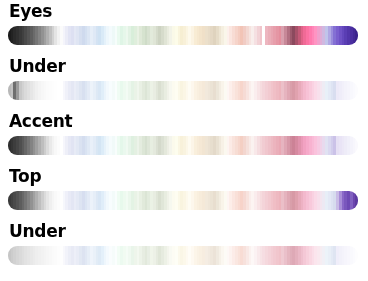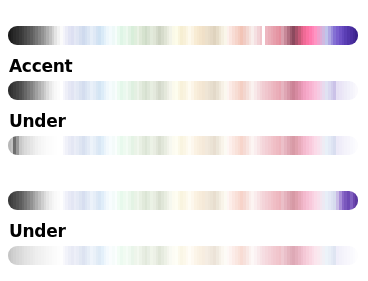--- a/index.html
+++ b/index.html
@@ -49,20 +49,21 @@
   .swatch {
     height: 100%;
     flex: 1 1 0;
   }
 </style>
 </head>
 <body>
 
 <div id="palette-list">
     <div class="palette-row">
+      <div class="palette-label">Eyes</div>
       <div class="palette-bar">
         <div class="swatch" style="background: rgb(27, 27, 27);"></div>
         <div class="swatch" style="background: rgb(34, 34, 34);"></div>
         <div class="swatch" style="background: rgb(42, 42, 42);"></div>
         <div class="swatch" style="background: rgb(48, 48, 48);"></div>
         <div class="swatch" style="background: rgb(56, 56, 56);"></div>
         <div class="swatch" style="background: rgb(64, 64, 64);"></div>
         <div class="swatch" style="background: rgb(74, 74, 74);"></div>
         <div class="swatch" style="background: rgb(84, 84, 84);"></div>
         <div class="swatch" style="background: rgb(94, 94, 94);"></div>
@@ -178,20 +179,153 @@
         <div class="swatch" style="background: rgb(154, 140, 220);"></div>
         <div class="swatch" style="background: rgb(132, 112, 212);"></div>
         <div class="swatch" style="background: rgb(122, 95, 206);"></div>
         <div class="swatch" style="background: rgb(111, 82, 198);"></div>
         <div class="swatch" style="background: rgb(100, 72, 190);"></div>
         <div class="swatch" style="background: rgb(90, 62, 180);"></div>
         <div class="swatch" style="background: rgb(82, 54, 170);"></div>
         <div class="swatch" style="background: rgb(74, 46, 160);"></div>
         <div class="swatch" style="background: rgb(66, 40, 150);"></div>
         <div class="swatch" style="background: rgb(58, 34, 140);"></div>
+      </div>
+    </div>
+    <div class="palette-row">
+      <div class="palette-label">Under</div>
+      <div class="palette-bar">
+        <div class="swatch" style="background: rgb(184, 184, 184);"></div>
+        <div class="swatch" style="background: rgb(194, 194, 194);"></div>
+        <div class="swatch" style="background: rgb(110, 110, 110);"></div>
+        <div class="swatch" style="background: rgb(154, 154, 154);"></div>
+        <div class="swatch" style="background: rgb(200, 200, 200);"></div>
+        <div class="swatch" style="background: rgb(210, 210, 210);"></div>
+        <div class="swatch" style="background: rgb(218, 218, 218);"></div>
+        <div class="swatch" style="background: rgb(224, 224, 224);"></div>
+        <div class="swatch" style="background: rgb(230, 230, 230);"></div>
+        <div class="swatch" style="background: rgb(235, 235, 235);"></div>
+        <div class="swatch" style="background: rgb(240, 240, 240);"></div>
+        <div class="swatch" style="background: rgb(244, 244, 244);"></div>
+        <div class="swatch" style="background: rgb(247, 247, 247);"></div>
+        <div class="swatch" style="background: rgb(249, 249, 249);"></div>
+        <div class="swatch" style="background: rgb(251, 251, 251);"></div>
+        <div class="swatch" style="background: rgb(252, 252, 252);"></div>
+        <div class="swatch" style="background: rgb(253, 253, 253);"></div>
+        <div class="swatch" style="background: rgb(254, 254, 254);"></div>
+        <div class="swatch" style="background: rgb(255, 255, 255);"></div>
+        <div class="swatch" style="background: rgb(255, 255, 255);"></div>
+        <div class="swatch" style="background: rgb(247, 247, 252);"></div>
+        <div class="swatch" style="background: rgb(240, 241, 249);"></div>
+        <div class="swatch" style="background: rgb(233, 235, 246);"></div>
+        <div class="swatch" style="background: rgb(228, 231, 244);"></div>
+        <div class="swatch" style="background: rgb(234, 237, 247);"></div>
+        <div class="swatch" style="background: rgb(229, 234, 245);"></div>
+        <div class="swatch" style="background: rgb(222, 229, 242);"></div>
+        <div class="swatch" style="background: rgb(216, 224, 240);"></div>
+        <div class="swatch" style="background: rgb(221, 230, 243);"></div>
+        <div class="swatch" style="background: rgb(228, 235, 246);"></div>
+        <div class="swatch" style="background: rgb(237, 243, 250);"></div>
+        <div class="swatch" style="background: rgb(231, 239, 248);"></div>
+        <div class="swatch" style="background: rgb(222, 233, 245);"></div>
+        <div class="swatch" style="background: rgb(217, 231, 245);"></div>
+        <div class="swatch" style="background: rgb(224, 238, 249);"></div>
+        <div class="swatch" style="background: rgb(235, 244, 251);"></div>
+        <div class="swatch" style="background: rgb(243, 249, 253);"></div>
+        <div class="swatch" style="background: rgb(248, 253, 254);"></div>
+        <div class="swatch" style="background: rgb(244, 251, 250);"></div>
+        <div class="swatch" style="background: rgb(250, 254, 253);"></div>
+        <div class="swatch" style="background: rgb(240, 252, 244);"></div>
+        <div class="swatch" style="background: rgb(232, 249, 237);"></div>
+        <div class="swatch" style="background: rgb(238, 250, 240);"></div>
+        <div class="swatch" style="background: rgb(243, 251, 244);"></div>
+        <div class="swatch" style="background: rgb(236, 247, 237);"></div>
+        <div class="swatch" style="background: rgb(228, 243, 229);"></div>
+        <div class="swatch" style="background: rgb(234, 243, 231);"></div>
+        <div class="swatch" style="background: rgb(240, 246, 237);"></div>
+        <div class="swatch" style="background: rgb(233, 240, 228);"></div>
+        <div class="swatch" style="background: rgb(226, 234, 220);"></div>
+        <div class="swatch" style="background: rgb(220, 229, 214);"></div>
+        <div class="swatch" style="background: rgb(227, 235, 222);"></div>
+        <div class="swatch" style="background: rgb(236, 242, 230);"></div>
+        <div class="swatch" style="background: rgb(233, 237, 226);"></div>
+        <div class="swatch" style="background: rgb(225, 230, 217);"></div>
+        <div class="swatch" style="background: rgb(218, 223, 209);"></div>
+        <div class="swatch" style="background: rgb(225, 230, 217);"></div>
+        <div class="swatch" style="background: rgb(233, 237, 225);"></div>
+        <div class="swatch" style="background: rgb(241, 242, 233);"></div>
+        <div class="swatch" style="background: rgb(247, 248, 240);"></div>
+        <div class="swatch" style="background: rgb(252, 251, 240);"></div>
+        <div class="swatch" style="background: rgb(254, 253, 242);"></div>
+        <div class="swatch" style="background: rgb(251, 248, 232);"></div>
+        <div class="swatch" style="background: rgb(249, 244, 224);"></div>
+        <div class="swatch" style="background: rgb(251, 246, 229);"></div>
+        <div class="swatch" style="background: rgb(253, 249, 237);"></div>
+        <div class="swatch" style="background: rgb(254, 252, 244);"></div>
+        <div class="swatch" style="background: rgb(253, 247, 237);"></div>
+        <div class="swatch" style="background: rgb(251, 242, 227);"></div>
+        <div class="swatch" style="background: rgb(249, 239, 223);"></div>
+        <div class="swatch" style="background: rgb(247, 236, 220);"></div>
+        <div class="swatch" style="background: rgb(245, 233, 217);"></div>
+        <div class="swatch" style="background: rgb(242, 233, 220);"></div>
+        <div class="swatch" style="background: rgb(239, 230, 217);"></div>
+        <div class="swatch" style="background: rgb(235, 227, 213);"></div>
+        <div class="swatch" style="background: rgb(232, 222, 208);"></div>
+        <div class="swatch" style="background: rgb(236, 230, 217);"></div>
+        <div class="swatch" style="background: rgb(243, 237, 226);"></div>
+        <div class="swatch" style="background: rgb(249, 244, 234);"></div>
+        <div class="swatch" style="background: rgb(252, 250, 243);"></div>
+        <div class="swatch" style="background: rgb(254, 246, 244);"></div>
+        <div class="swatch" style="background: rgb(253, 239, 235);"></div>
+        <div class="swatch" style="background: rgb(251, 232, 226);"></div>
+        <div class="swatch" style="background: rgb(249, 226, 218);"></div>
+        <div class="swatch" style="background: rgb(248, 220, 211);"></div>
+        <div class="swatch" style="background: rgb(247, 213, 203);"></div>
+        <div class="swatch" style="background: rgb(246, 219, 213);"></div>
+        <div class="swatch" style="background: rgb(248, 228, 224);"></div>
+        <div class="swatch" style="background: rgb(250, 238, 236);"></div>
+        <div class="swatch" style="background: rgb(252, 245, 243);"></div>
+        <div class="swatch" style="background: rgb(250, 237, 238);"></div>
+        <div class="swatch" style="background: rgb(248, 228, 230);"></div>
+        <div class="swatch" style="background: rgb(246, 220, 223);"></div>
+        <div class="swatch" style="background: rgb(244, 213, 218);"></div>
+        <div class="swatch" style="background: rgb(243, 207, 213);"></div>
+        <div class="swatch" style="background: rgb(242, 202, 208);"></div>
+        <div class="swatch" style="background: rgb(241, 196, 203);"></div>
+        <div class="swatch" style="background: rgb(240, 191, 198);"></div>
+        <div class="swatch" style="background: rgb(238, 186, 194);"></div>
+        <div class="swatch" style="background: rgb(237, 181, 189);"></div>
+        <div class="swatch" style="background: rgb(236, 192, 201);"></div>
+        <div class="swatch" style="background: rgb(230, 180, 191);"></div>
+        <div class="swatch" style="background: rgb(224, 168, 180);"></div>
+        <div class="swatch" style="background: rgb(218, 160, 171);"></div>
+        <div class="swatch" style="background: rgb(216, 154, 166);"></div>
+        <div class="swatch" style="background: rgb(224, 162, 174);"></div>
+        <div class="swatch" style="background: rgb(232, 170, 186);"></div>
+        <div class="swatch" style="background: rgb(238, 178, 196);"></div>
+        <div class="swatch" style="background: rgb(244, 186, 206);"></div>
+        <div class="swatch" style="background: rgb(247, 194, 214);"></div>
+        <div class="swatch" style="background: rgb(249, 202, 220);"></div>
+        <div class="swatch" style="background: rgb(250, 210, 226);"></div>
+        <div class="swatch" style="background: rgb(251, 218, 232);"></div>
+        <div class="swatch" style="background: rgb(248, 224, 236);"></div>
+        <div class="swatch" style="background: rgb(244, 230, 240);"></div>
+        <div class="swatch" style="background: rgb(238, 236, 244);"></div>
+        <div class="swatch" style="background: rgb(232, 240, 248);"></div>
+        <div class="swatch" style="background: rgb(228, 234, 246);"></div>
+        <div class="swatch" style="background: rgb(222, 228, 243);"></div>
+        <div class="swatch" style="background: rgb(217, 222, 240);"></div>
+        <div class="swatch" style="background: rgb(237, 234, 248);"></div>
+        <div class="swatch" style="background: rgb(239, 237, 249);"></div>
+        <div class="swatch" style="background: rgb(242, 240, 250);"></div>
+        <div class="swatch" style="background: rgb(244, 243, 251);"></div>
+        <div class="swatch" style="background: rgb(246, 245, 252);"></div>
+        <div class="swatch" style="background: rgb(248, 248, 253);"></div>
+        <div class="swatch" style="background: rgb(250, 250, 254);"></div>
+        <div class="swatch" style="background: rgb(252, 252, 254);"></div>
       </div>
     </div>
     <div class="palette-row">
       <div class="palette-label">Accent</div>
       <div class="palette-bar">
         <div class="swatch" style="background: rgb(46, 46, 46);"></div>
         <div class="swatch" style="background: rgb(53, 53, 53);"></div>
         <div class="swatch" style="background: rgb(61, 61, 61);"></div>
         <div class="swatch" style="background: rgb(69, 69, 69);"></div>
         <div class="swatch" style="background: rgb(79, 79, 79);"></div>
@@ -314,153 +448,21 @@
         <div class="swatch" style="background: rgb(233, 228, 246);"></div>
         <div class="swatch" style="background: rgb(236, 232, 247);"></div>
         <div class="swatch" style="background: rgb(238, 236, 248);"></div>
         <div class="swatch" style="background: rgb(241, 240, 250);"></div>
         <div class="swatch" style="background: rgb(244, 243, 251);"></div>
         <div class="swatch" style="background: rgb(247, 246, 252);"></div>
         <div class="swatch" style="background: rgb(250, 249, 253);"></div>
       </div>
     </div>
     <div class="palette-row">
-      <div class="palette-label">Under</div>
-      <div class="palette-bar">
-        <div class="swatch" style="background: rgb(184, 184, 184);"></div>
-        <div class="swatch" style="background: rgb(194, 194, 194);"></div>
-        <div class="swatch" style="background: rgb(110, 110, 110);"></div>
-        <div class="swatch" style="background: rgb(154, 154, 154);"></div>
-        <div class="swatch" style="background: rgb(200, 200, 200);"></div>
-        <div class="swatch" style="background: rgb(210, 210, 210);"></div>
-        <div class="swatch" style="background: rgb(218, 218, 218);"></div>
-        <div class="swatch" style="background: rgb(224, 224, 224);"></div>
-        <div class="swatch" style="background: rgb(230, 230, 230);"></div>
-        <div class="swatch" style="background: rgb(235, 235, 235);"></div>
-        <div class="swatch" style="background: rgb(240, 240, 240);"></div>
-        <div class="swatch" style="background: rgb(244, 244, 244);"></div>
-        <div class="swatch" style="background: rgb(247, 247, 247);"></div>
-        <div class="swatch" style="background: rgb(249, 249, 249);"></div>
-        <div class="swatch" style="background: rgb(251, 251, 251);"></div>
-        <div class="swatch" style="background: rgb(252, 252, 252);"></div>
-        <div class="swatch" style="background: rgb(253, 253, 253);"></div>
-        <div class="swatch" style="background: rgb(254, 254, 254);"></div>
-        <div class="swatch" style="background: rgb(255, 255, 255);"></div>
-        <div class="swatch" style="background: rgb(255, 255, 255);"></div>
-        <div class="swatch" style="background: rgb(247, 247, 252);"></div>
-        <div class="swatch" style="background: rgb(240, 241, 249);"></div>
-        <div class="swatch" style="background: rgb(233, 235, 246);"></div>
-        <div class="swatch" style="background: rgb(228, 231, 244);"></div>
-        <div class="swatch" style="background: rgb(234, 237, 247);"></div>
-        <div class="swatch" style="background: rgb(229, 234, 245);"></div>
-        <div class="swatch" style="background: rgb(222, 229, 242);"></div>
-        <div class="swatch" style="background: rgb(216, 224, 240);"></div>
-        <div class="swatch" style="background: rgb(221, 230, 243);"></div>
-        <div class="swatch" style="background: rgb(228, 235, 246);"></div>
-        <div class="swatch" style="background: rgb(237, 243, 250);"></div>
-        <div class="swatch" style="background: rgb(231, 239, 248);"></div>
-        <div class="swatch" style="background: rgb(222, 233, 245);"></div>
-        <div class="swatch" style="background: rgb(217, 231, 245);"></div>
-        <div class="swatch" style="background: rgb(224, 238, 249);"></div>
-        <div class="swatch" style="background: rgb(235, 244, 251);"></div>
-        <div class="swatch" style="background: rgb(243, 249, 253);"></div>
-        <div class="swatch" style="background: rgb(248, 253, 254);"></div>
-        <div class="swatch" style="background: rgb(244, 251, 250);"></div>
-        <div class="swatch" style="background: rgb(250, 254, 253);"></div>
-        <div class="swatch" style="background: rgb(240, 252, 244);"></div>
-        <div class="swatch" style="background: rgb(232, 249, 237);"></div>
-        <div class="swatch" style="background: rgb(238, 250, 240);"></div>
-        <div class="swatch" style="background: rgb(243, 251, 244);"></div>
-        <div class="swatch" style="background: rgb(236, 247, 237);"></div>
-        <div class="swatch" style="background: rgb(228, 243, 229);"></div>
-        <div class="swatch" style="background: rgb(234, 243, 231);"></div>
-        <div class="swatch" style="background: rgb(240, 246, 237);"></div>
-        <div class="swatch" style="background: rgb(233, 240, 228);"></div>
-        <div class="swatch" style="background: rgb(226, 234, 220);"></div>
-        <div class="swatch" style="background: rgb(220, 229, 214);"></div>
-        <div class="swatch" style="background: rgb(227, 235, 222);"></div>
-        <div class="swatch" style="background: rgb(236, 242, 230);"></div>
-        <div class="swatch" style="background: rgb(233, 237, 226);"></div>
-        <div class="swatch" style="background: rgb(225, 230, 217);"></div>
-        <div class="swatch" style="background: rgb(218, 223, 209);"></div>
-        <div class="swatch" style="background: rgb(225, 230, 217);"></div>
-        <div class="swatch" style="background: rgb(233, 237, 225);"></div>
-        <div class="swatch" style="background: rgb(241, 242, 233);"></div>
-        <div class="swatch" style="background: rgb(247, 248, 240);"></div>
-        <div class="swatch" style="background: rgb(252, 251, 240);"></div>
-        <div class="swatch" style="background: rgb(254, 253, 242);"></div>
-        <div class="swatch" style="background: rgb(251, 248, 232);"></div>
-        <div class="swatch" style="background: rgb(249, 244, 224);"></div>
-        <div class="swatch" style="background: rgb(251, 246, 229);"></div>
-        <div class="swatch" style="background: rgb(253, 249, 237);"></div>
-        <div class="swatch" style="background: rgb(254, 252, 244);"></div>
-        <div class="swatch" style="background: rgb(253, 247, 237);"></div>
-        <div class="swatch" style="background: rgb(251, 242, 227);"></div>
-        <div class="swatch" style="background: rgb(249, 239, 223);"></div>
-        <div class="swatch" style="background: rgb(247, 236, 220);"></div>
-        <div class="swatch" style="background: rgb(245, 233, 217);"></div>
-        <div class="swatch" style="background: rgb(242, 233, 220);"></div>
-        <div class="swatch" style="background: rgb(239, 230, 217);"></div>
-        <div class="swatch" style="background: rgb(235, 227, 213);"></div>
-        <div class="swatch" style="background: rgb(232, 222, 208);"></div>
-        <div class="swatch" style="background: rgb(236, 230, 217);"></div>
-        <div class="swatch" style="background: rgb(243, 237, 226);"></div>
-        <div class="swatch" style="background: rgb(249, 244, 234);"></div>
-        <div class="swatch" style="background: rgb(252, 250, 243);"></div>
-        <div class="swatch" style="background: rgb(254, 246, 244);"></div>
-        <div class="swatch" style="background: rgb(253, 239, 235);"></div>
-        <div class="swatch" style="background: rgb(251, 232, 226);"></div>
-        <div class="swatch" style="background: rgb(249, 226, 218);"></div>
-        <div class="swatch" style="background: rgb(248, 220, 211);"></div>
-        <div class="swatch" style="background: rgb(247, 213, 203);"></div>
-        <div class="swatch" style="background: rgb(246, 219, 213);"></div>
-        <div class="swatch" style="background: rgb(248, 228, 224);"></div>
-        <div class="swatch" style="background: rgb(250, 238, 236);"></div>
-        <div class="swatch" style="background: rgb(252, 245, 243);"></div>
-        <div class="swatch" style="background: rgb(250, 237, 238);"></div>
-        <div class="swatch" style="background: rgb(248, 228, 230);"></div>
-        <div class="swatch" style="background: rgb(246, 220, 223);"></div>
-        <div class="swatch" style="background: rgb(244, 213, 218);"></div>
-        <div class="swatch" style="background: rgb(243, 207, 213);"></div>
-        <div class="swatch" style="background: rgb(242, 202, 208);"></div>
-        <div class="swatch" style="background: rgb(241, 196, 203);"></div>
-        <div class="swatch" style="background: rgb(240, 191, 198);"></div>
-        <div class="swatch" style="background: rgb(238, 186, 194);"></div>
-        <div class="swatch" style="background: rgb(237, 181, 189);"></div>
-        <div class="swatch" style="background: rgb(236, 192, 201);"></div>
-        <div class="swatch" style="background: rgb(230, 180, 191);"></div>
-        <div class="swatch" style="background: rgb(224, 168, 180);"></div>
-        <div class="swatch" style="background: rgb(218, 160, 171);"></div>
-        <div class="swatch" style="background: rgb(216, 154, 166);"></div>
-        <div class="swatch" style="background: rgb(224, 162, 174);"></div>
-        <div class="swatch" style="background: rgb(232, 170, 186);"></div>
-        <div class="swatch" style="background: rgb(238, 178, 196);"></div>
-        <div class="swatch" style="background: rgb(244, 186, 206);"></div>
-        <div class="swatch" style="background: rgb(247, 194, 214);"></div>
-        <div class="swatch" style="background: rgb(249, 202, 220);"></div>
-        <div class="swatch" style="background: rgb(250, 210, 226);"></div>
-        <div class="swatch" style="background: rgb(251, 218, 232);"></div>
-        <div class="swatch" style="background: rgb(248, 224, 236);"></div>
-        <div class="swatch" style="background: rgb(244, 230, 240);"></div>
-        <div class="swatch" style="background: rgb(238, 236, 244);"></div>
-        <div class="swatch" style="background: rgb(232, 240, 248);"></div>
-        <div class="swatch" style="background: rgb(228, 234, 246);"></div>
-        <div class="swatch" style="background: rgb(222, 228, 243);"></div>
-        <div class="swatch" style="background: rgb(217, 222, 240);"></div>
-        <div class="swatch" style="background: rgb(237, 234, 248);"></div>
-        <div class="swatch" style="background: rgb(239, 237, 249);"></div>
-        <div class="swatch" style="background: rgb(242, 240, 250);"></div>
-        <div class="swatch" style="background: rgb(244, 243, 251);"></div>
-        <div class="swatch" style="background: rgb(246, 245, 252);"></div>
-        <div class="swatch" style="background: rgb(248, 248, 253);"></div>
-        <div class="swatch" style="background: rgb(250, 250, 254);"></div>
-        <div class="swatch" style="background: rgb(252, 252, 254);"></div>
-      </div>
-    </div>
-    <div class="palette-row">
+      <div class="palette-label">Top</div>
       <div class="palette-bar">
         <div class="swatch" style="background: rgb(58, 58, 58);"></div>
         <div class="swatch" style="background: rgb(66, 66, 66);"></div>
         <div class="swatch" style="background: rgb(74, 74, 74);"></div>
         <div class="swatch" style="background: rgb(83, 83, 83);"></div>
         <div class="swatch" style="background: rgb(93, 93, 93);"></div>
         <div class="swatch" style="background: rgb(104, 104, 104);"></div>
         <div class="swatch" style="background: rgb(117, 117, 117);"></div>
         <div class="swatch" style="background: rgb(131, 131, 131);"></div>
         <div class="swatch" style="background: rgb(146, 146, 146);"></div>

